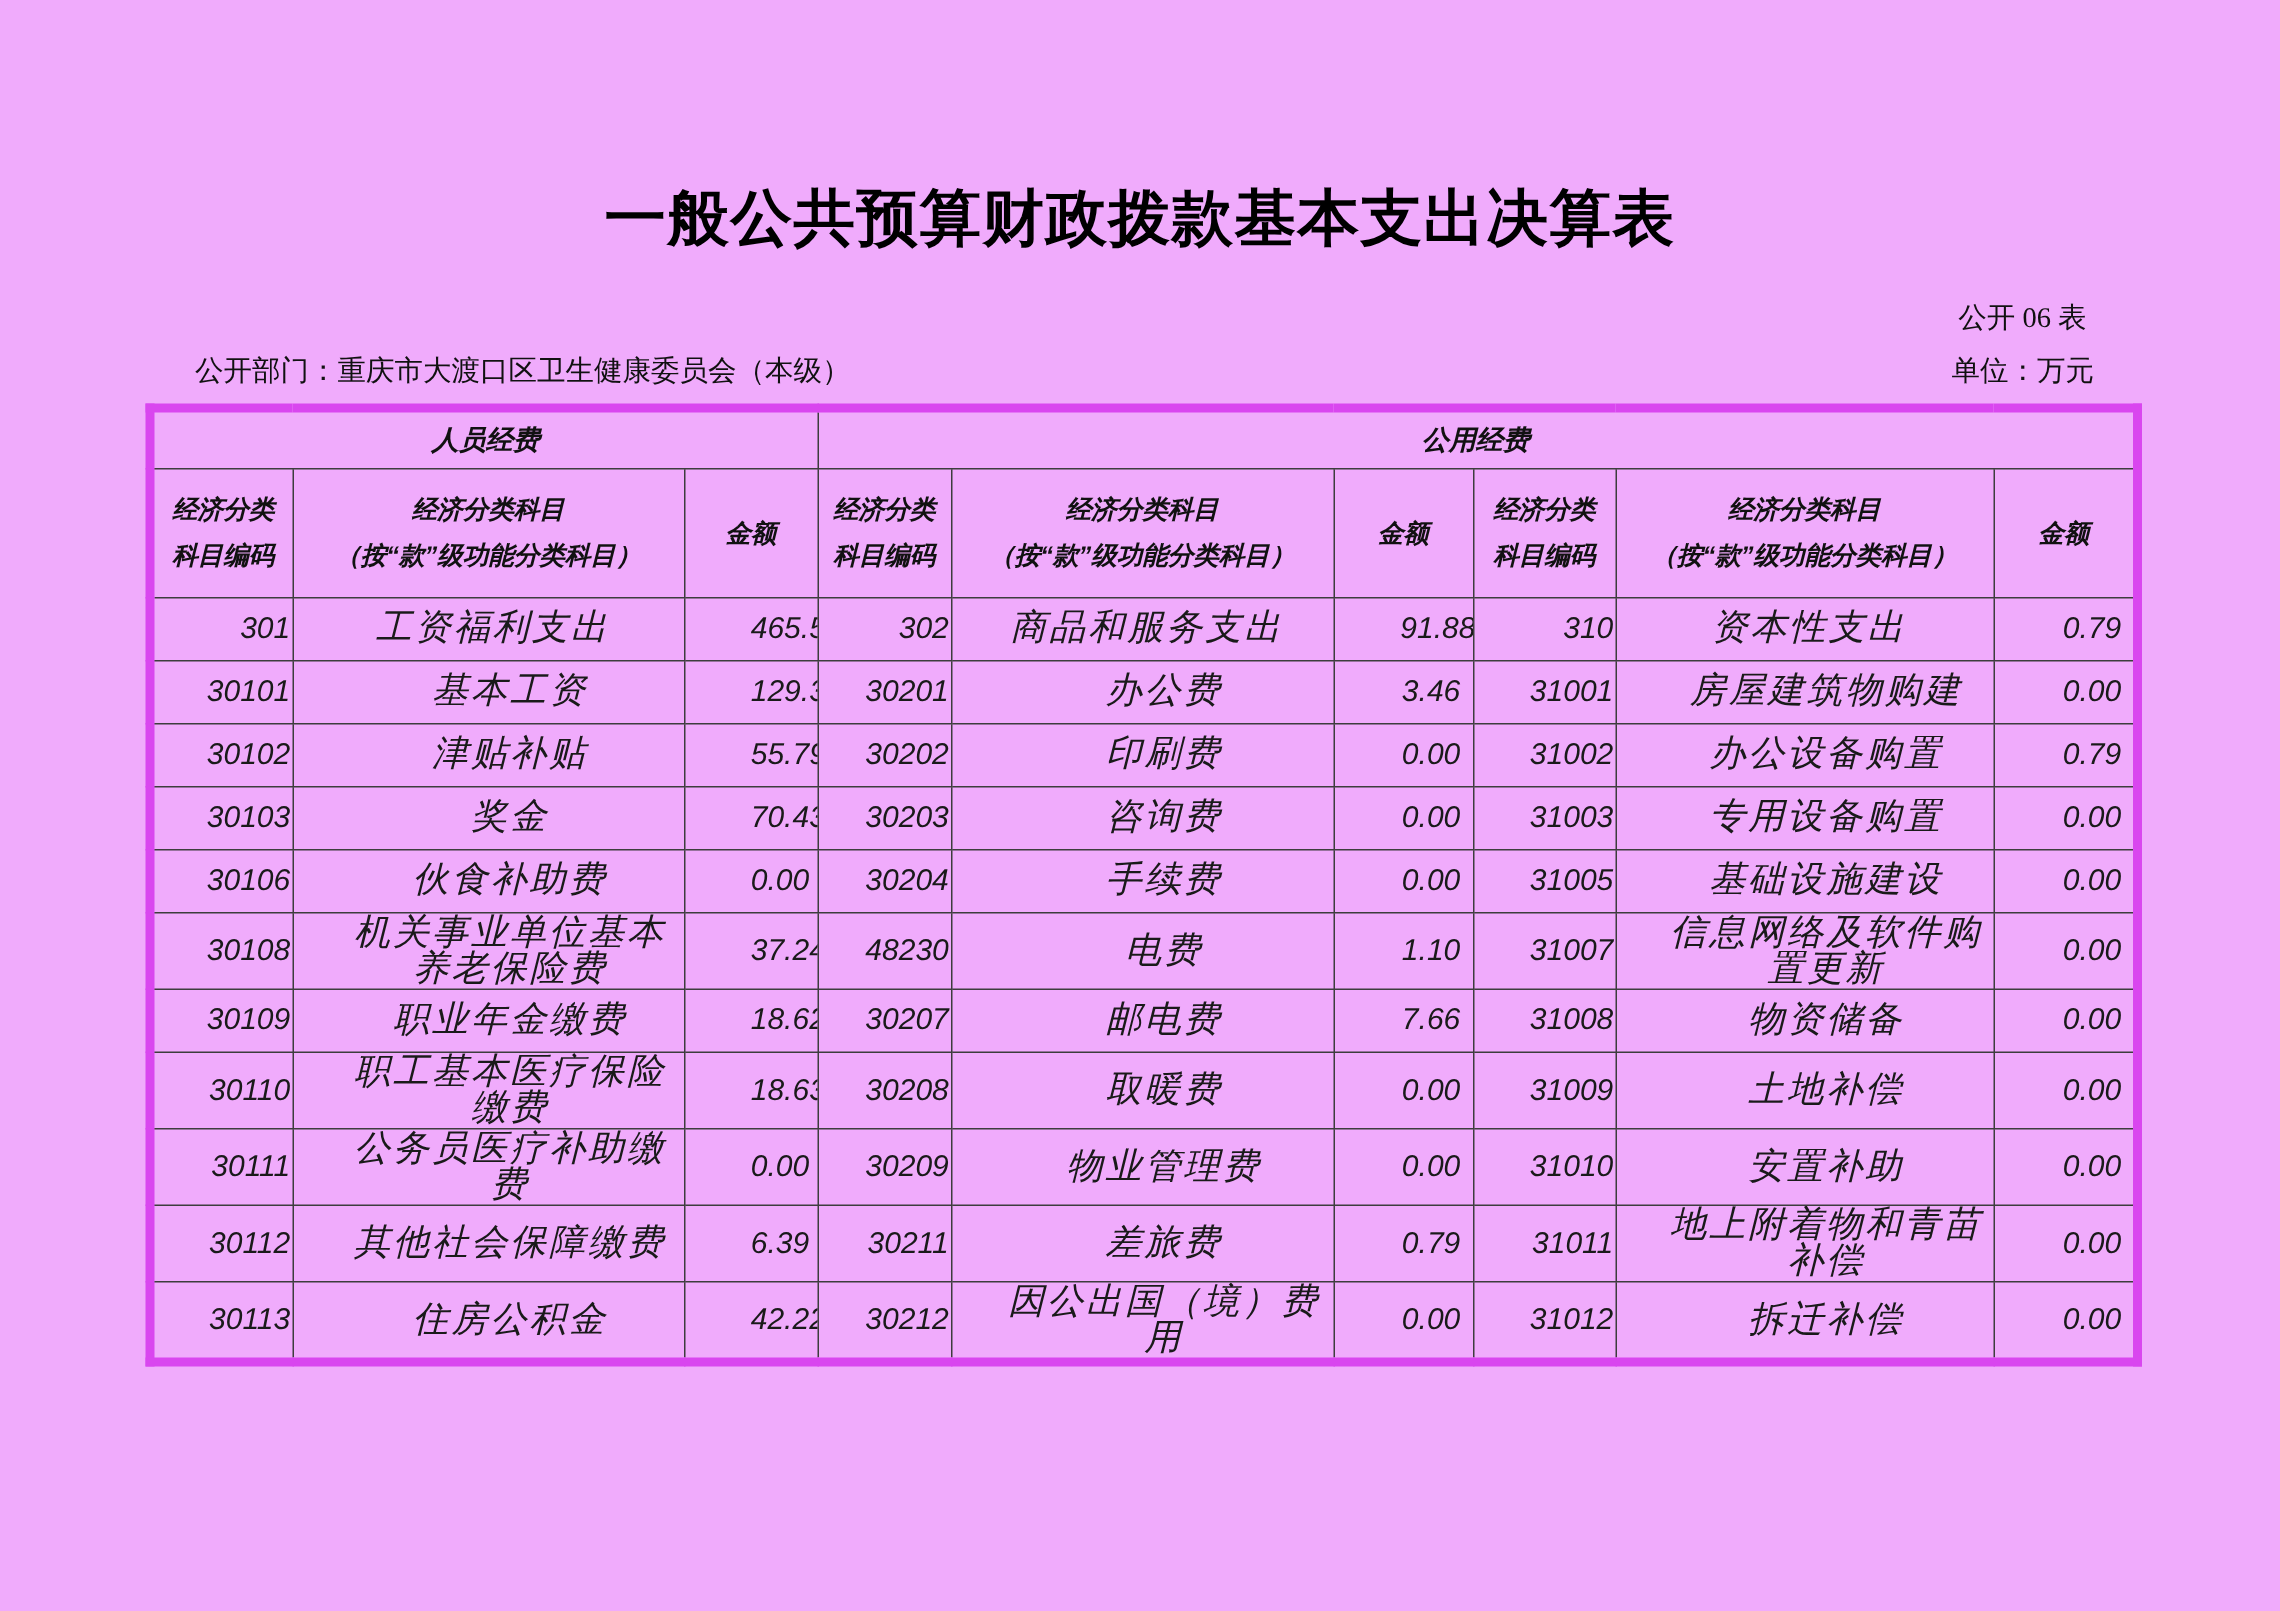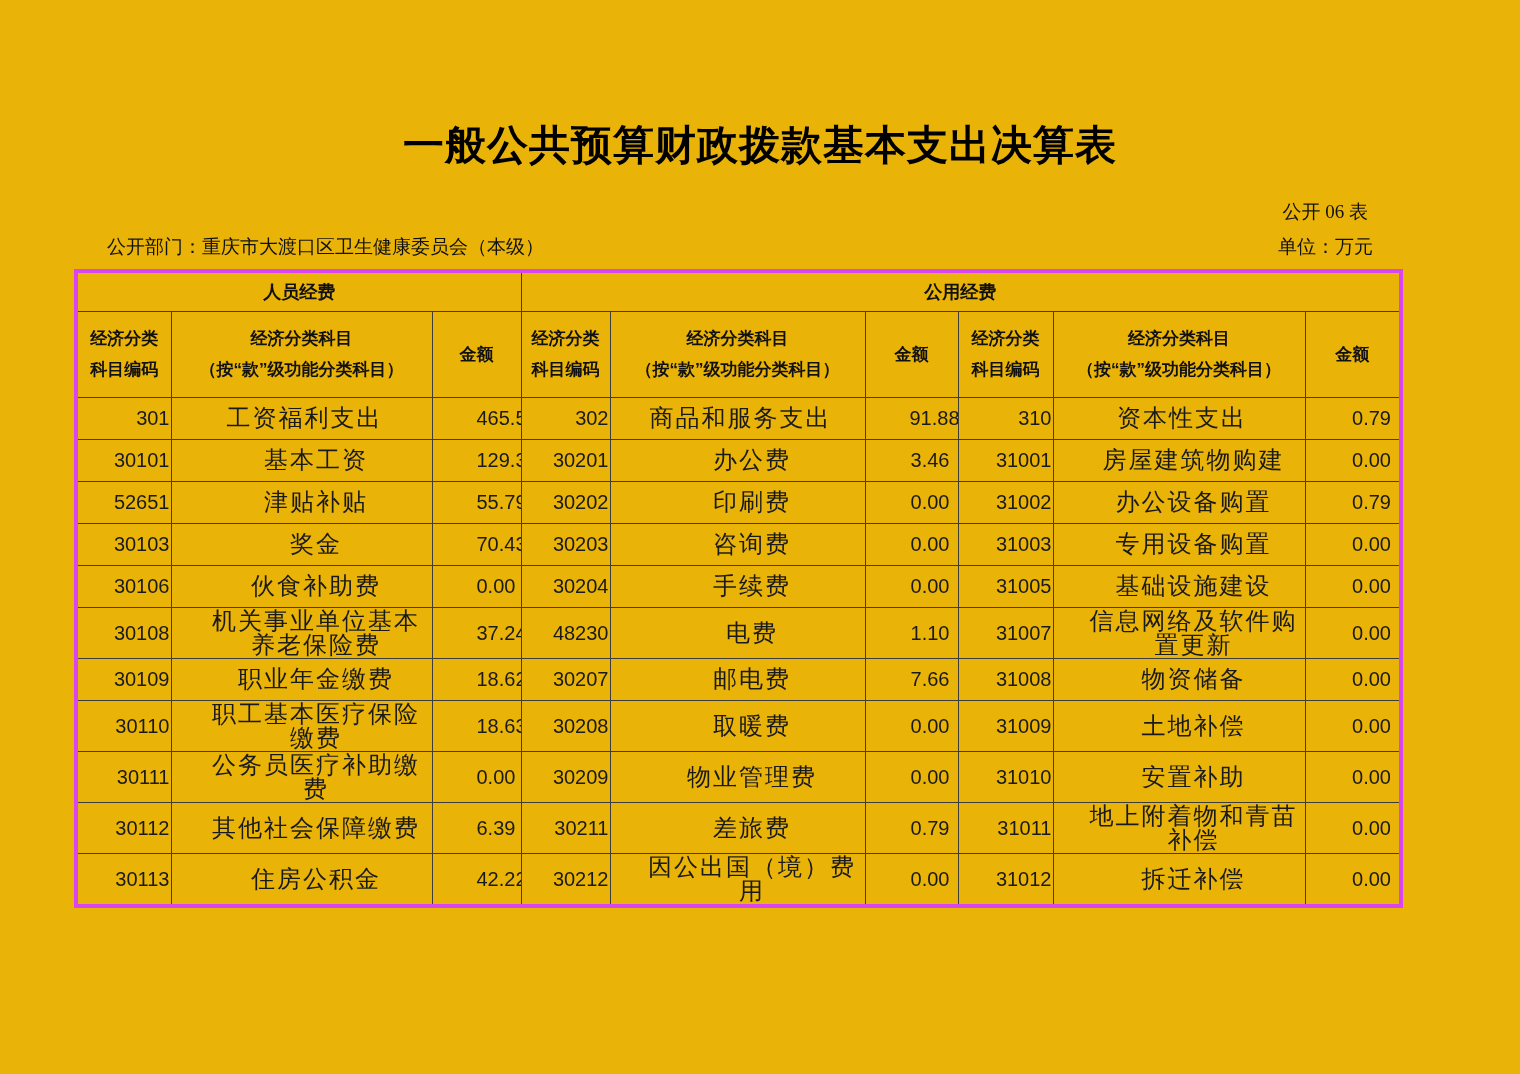--- a/index.html
+++ b/index.html
@@ -9,36 +9,36 @@
     background: #ffffff;
     width: 1520px;
     height: 1074px;
     font-family: "Liberation Sans", sans-serif;
     color: #1a1a1a;
     overflow: hidden;
   }
   .page {
     width: 1520px;
     height: 1074px;
-    background: #eab308;
+    background: #f0abfc;
     position: relative;
   }
   .title {
     margin: 0;
     padding-top: 118px;
     text-align: center;
     font-size: 41px;
     font-weight: bold;
     letter-spacing: 1px;
     color: #000000;
     font-family: "Liberation Sans", sans-serif;
   }
   .content {
     width: 1325px;
-    margin-left: 74px;
+    margin-left: 97px;
   }
   .meta-line-1 {
     margin-top: 26px;
     text-align: right;
     padding-right: 31px;
     font-family: "Liberation Serif", serif;
     font-size: 19px;
     color: #111111;
   }
   .meta-line-2 {
@@ -50,21 +50,22 @@
     font-family: Liberation Serif, serif;
     font-size: 19px;
     color: #111111;
     padding-left: 33px;
     padding-right: 26px;
   }
   table.budget {
     border-collapse: collapse;
     table-layout: fixed;
     width: 1325px;
-    border: 4px solid #d946ef;
+    border: 6px solid #d946ef;
+    font-style: italic;
   }
   table.budget th, table.budget td {
     border: 1px solid #3d3d3d;
     overflow: hidden;
   }
   thead tr.group-row th {
     height: 40px;
     font-size: 18px;
     font-weight: bold;
     text-align: center;
@@ -186,21 +187,21 @@
             <td class="item sub">基本工资</td>
             <td class="amount">129.33</td>
             <td class="code">30201</td>
             <td class="item sub">办公费</td>
             <td class="amount">3.46</td>
             <td class="code">31001</td>
             <td class="item sub">房屋建筑物购建</td>
             <td class="amount">0.00</td>
           </tr>
           <tr>
-            <td class="code">52651</td>
+            <td class="code">30102</td>
             <td class="item sub">津贴补贴</td>
             <td class="amount">55.79</td>
             <td class="code">30202</td>
             <td class="item sub">印刷费</td>
             <td class="amount">0.00</td>
             <td class="code">31002</td>
             <td class="item sub">办公设备购置</td>
             <td class="amount">0.79</td>
           </tr>
           <tr>

